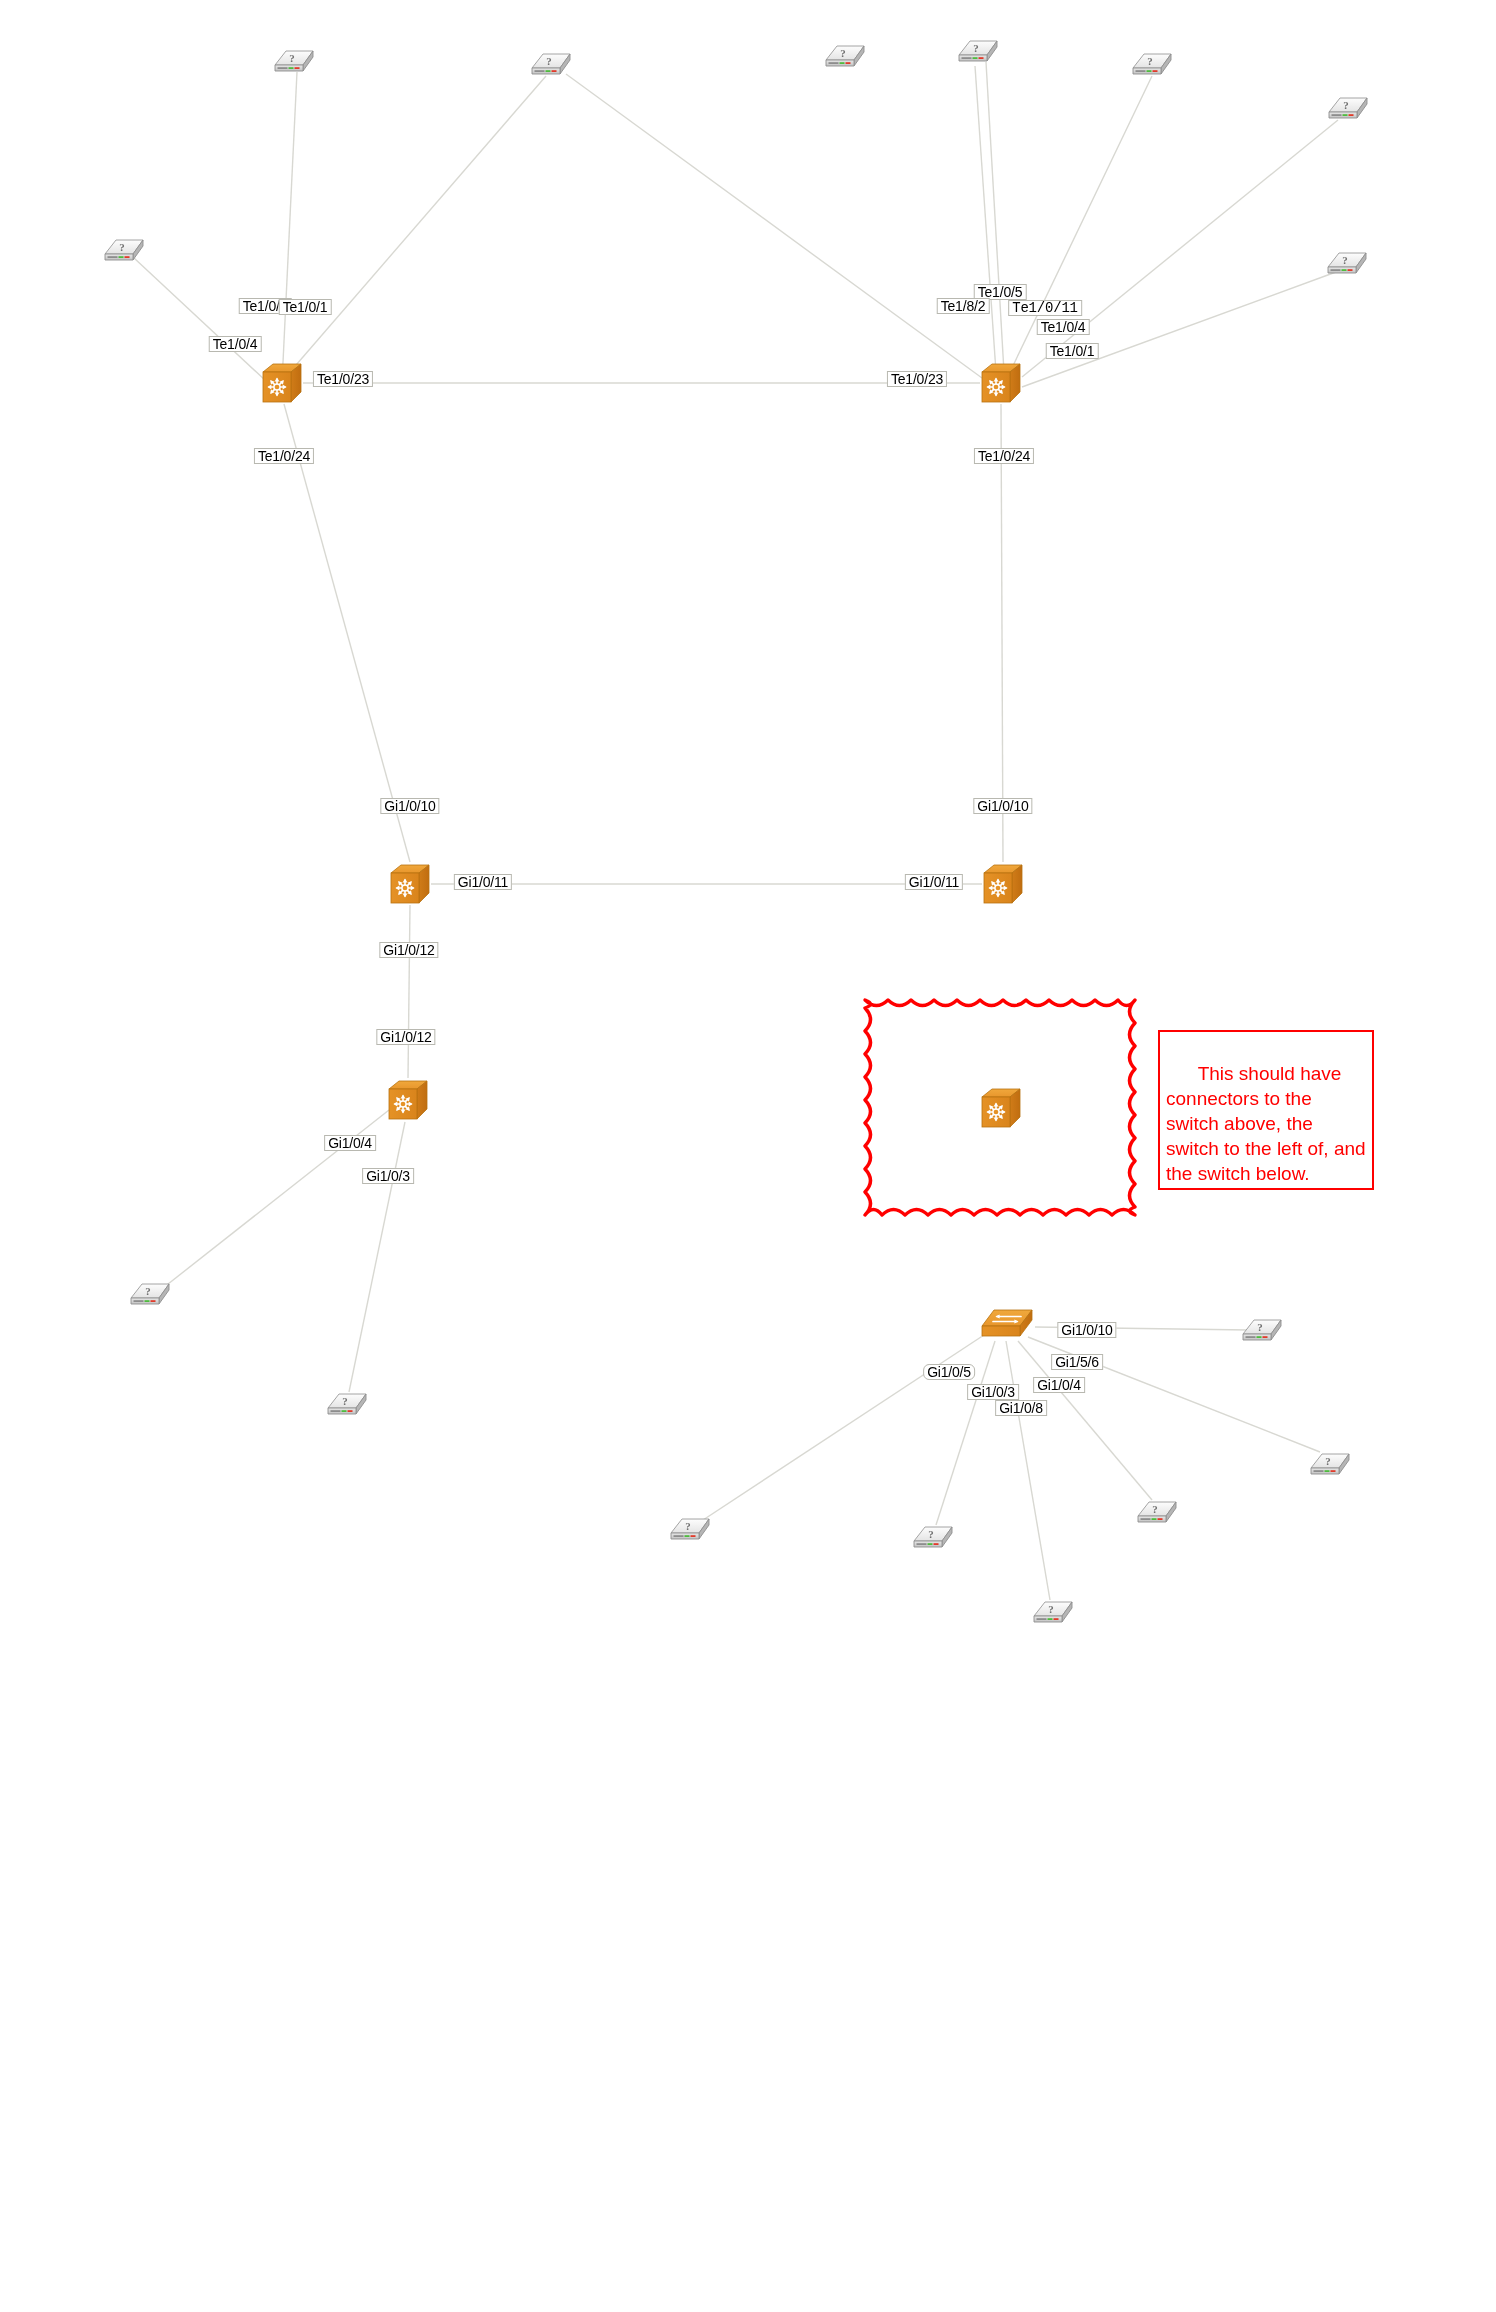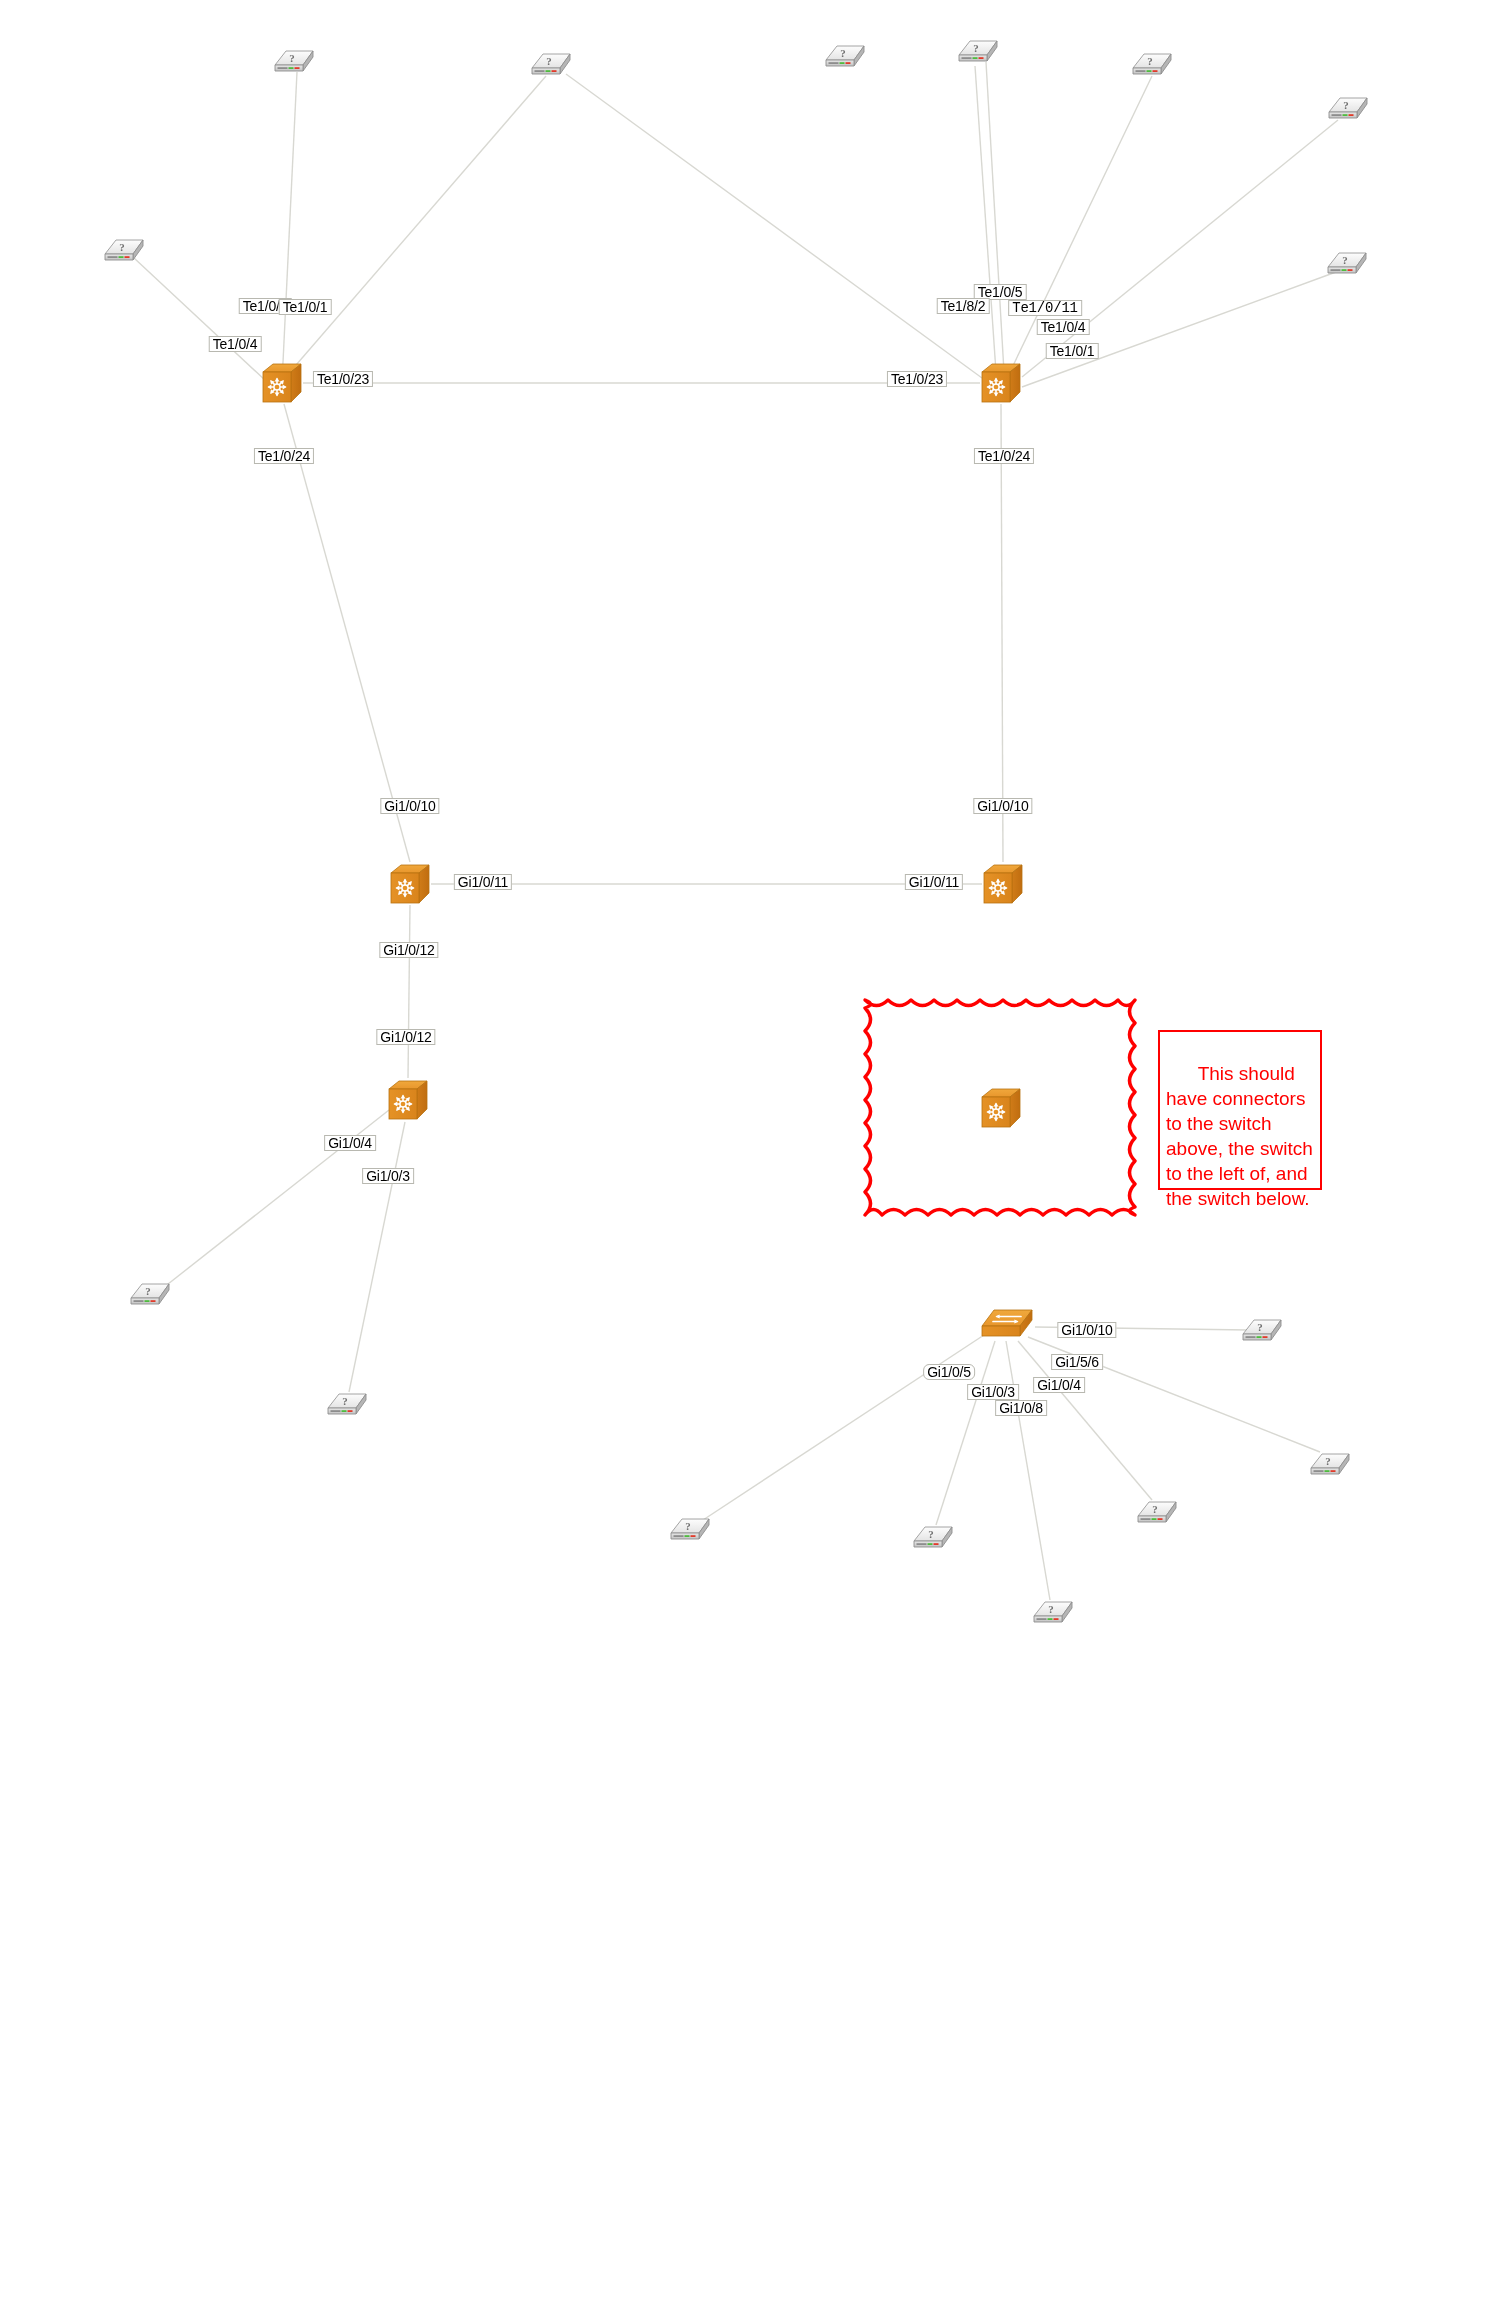--- a/index.html
+++ b/index.html
@@ -236,21 +236,21 @@
         <use href="#icon-unknown-device" xlink:href="#icon-unknown-device"></use>
       </g>
     </svg>
 
   <div id="overlays">
 
     <svg class="cloud-region" style="left:855px; top:990px; width:290px; height:235px;" viewBox="0 0 290 235" xmlns="http://www.w3.org/2000/svg">
       <path id="cloud-path" fill="none" stroke="#ff0000" stroke-width="3.4" stroke-linecap="round" stroke-linejoin="round" d="M10,10 Q21.5,21.0 33,10 Q44.5,21.0 56,10 Q67.5,21.0 79,10 Q90.5,21.0 102,10 Q113.5,21.0 125,10 Q136.5,21.0 148,10 Q159.5,21.0 171,10 Q182.5,21.0 194,10 Q205.5,21.0 217,10 Q228.5,21.0 240,10 Q251.5,21.0 263,10 Q271.5,21.0 280,10 Q269.0,21.5 280,33 Q269.0,44.5 280,56 Q269.0,67.5 280,79 Q269.0,90.5 280,102 Q269.0,113.5 280,125 Q269.0,136.5 280,148 Q269.0,159.5 280,171 Q269.0,182.5 280,194 Q269.0,205.5 280,217 Q269.0,221.0 280,225 Q268.5,214.0 257,225 Q245.5,214.0 234,225 Q222.5,214.0 211,225 Q199.5,214.0 188,225 Q176.5,214.0 165,225 Q153.5,214.0 142,225 Q130.5,214.0 119,225 Q107.5,214.0 96,225 Q84.5,214.0 73,225 Q61.5,214.0 50,225 Q38.5,214.0 27,225 Q18.5,214.0 10,225 Q21.0,213.5 10,202 Q21.0,190.5 10,179 Q21.0,167.5 10,156 Q21.0,144.5 10,133 Q21.0,121.5 10,110 Q21.0,98.5 10,87 Q21.0,75.5 10,64 Q21.0,52.5 10,41 Q21.0,29.5 10,18 Q21.0,14.0 10,10 Z"></path>
     </svg>
 
-    <div class="annotation" style="left:1158px; top:1030px; width:164px; height:160px;">
+    <div class="annotation" style="left:1158px; top:1030px; width:216px; height:160px;">
       <span>This should have connectors to the switch above, the switch to the left of, and the switch below.</span>
     </div>
   </div>
 
   <div id="labels">
       <div class="port-label" style="left: 265px; top: 306px;">Te1/0/3</div>
       <div class="port-label" style="left: 305px; top: 307px;">Te1/0/1</div>
       <div class="port-label" style="left: 235px; top: 344px;">Te1/0/4</div>
       <div class="port-label" style="left: 343px; top: 379px;">Te1/0/23</div>
       <div class="port-label" style="left: 284px; top: 456px;">Te1/0/24</div>

